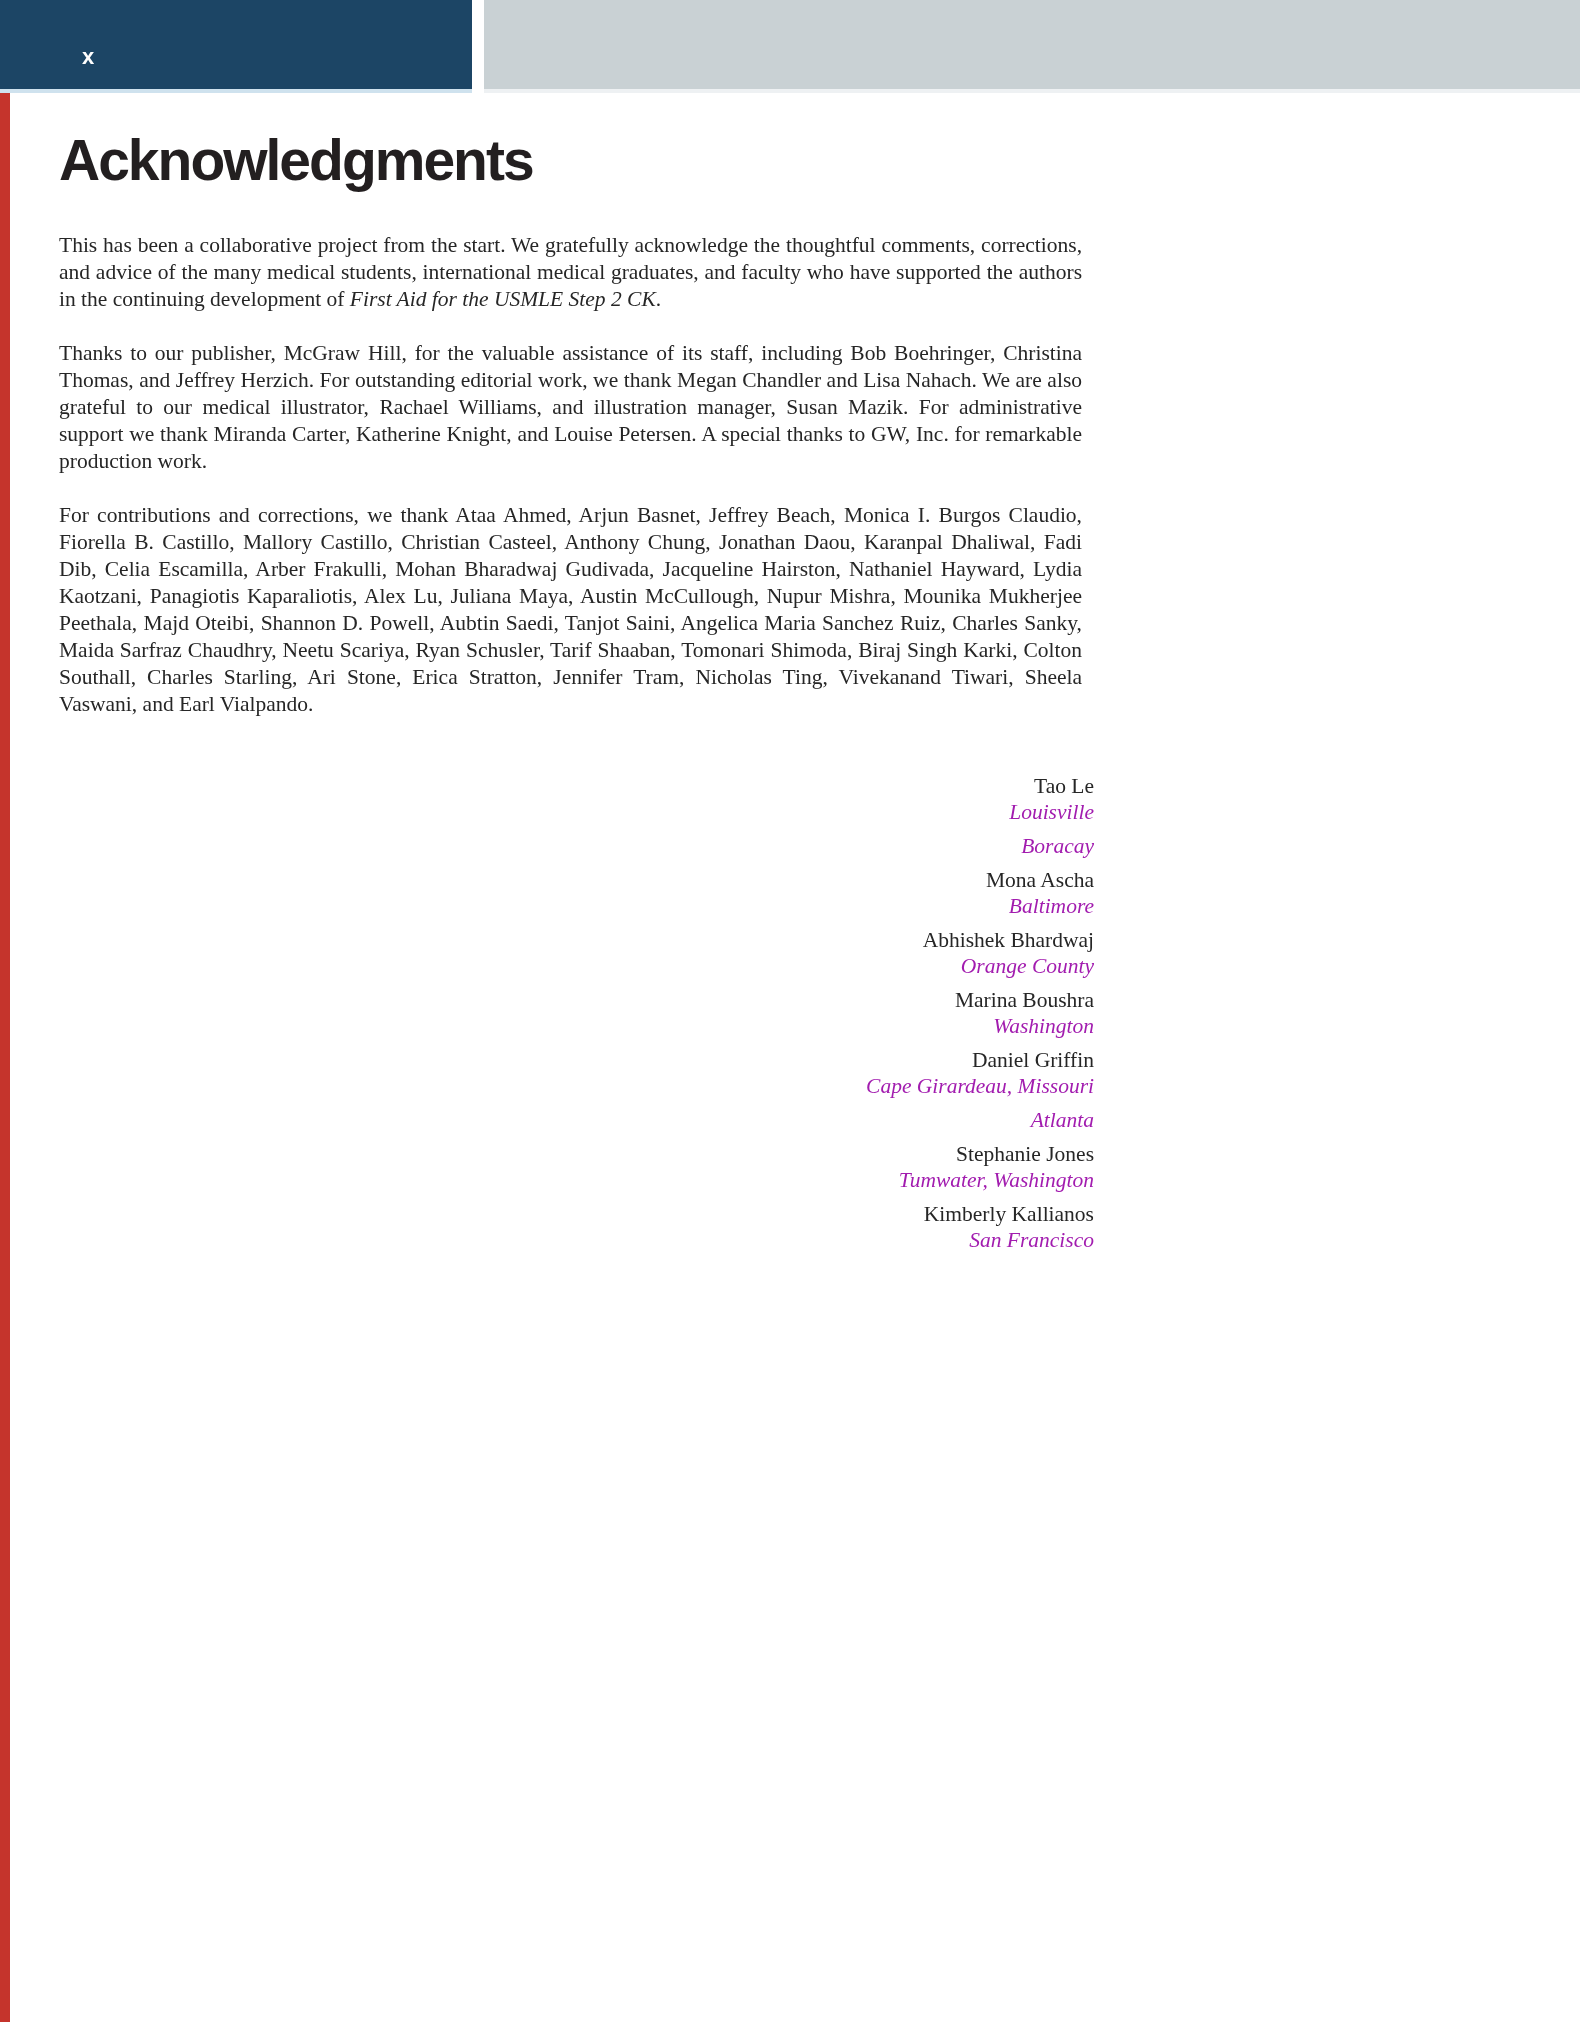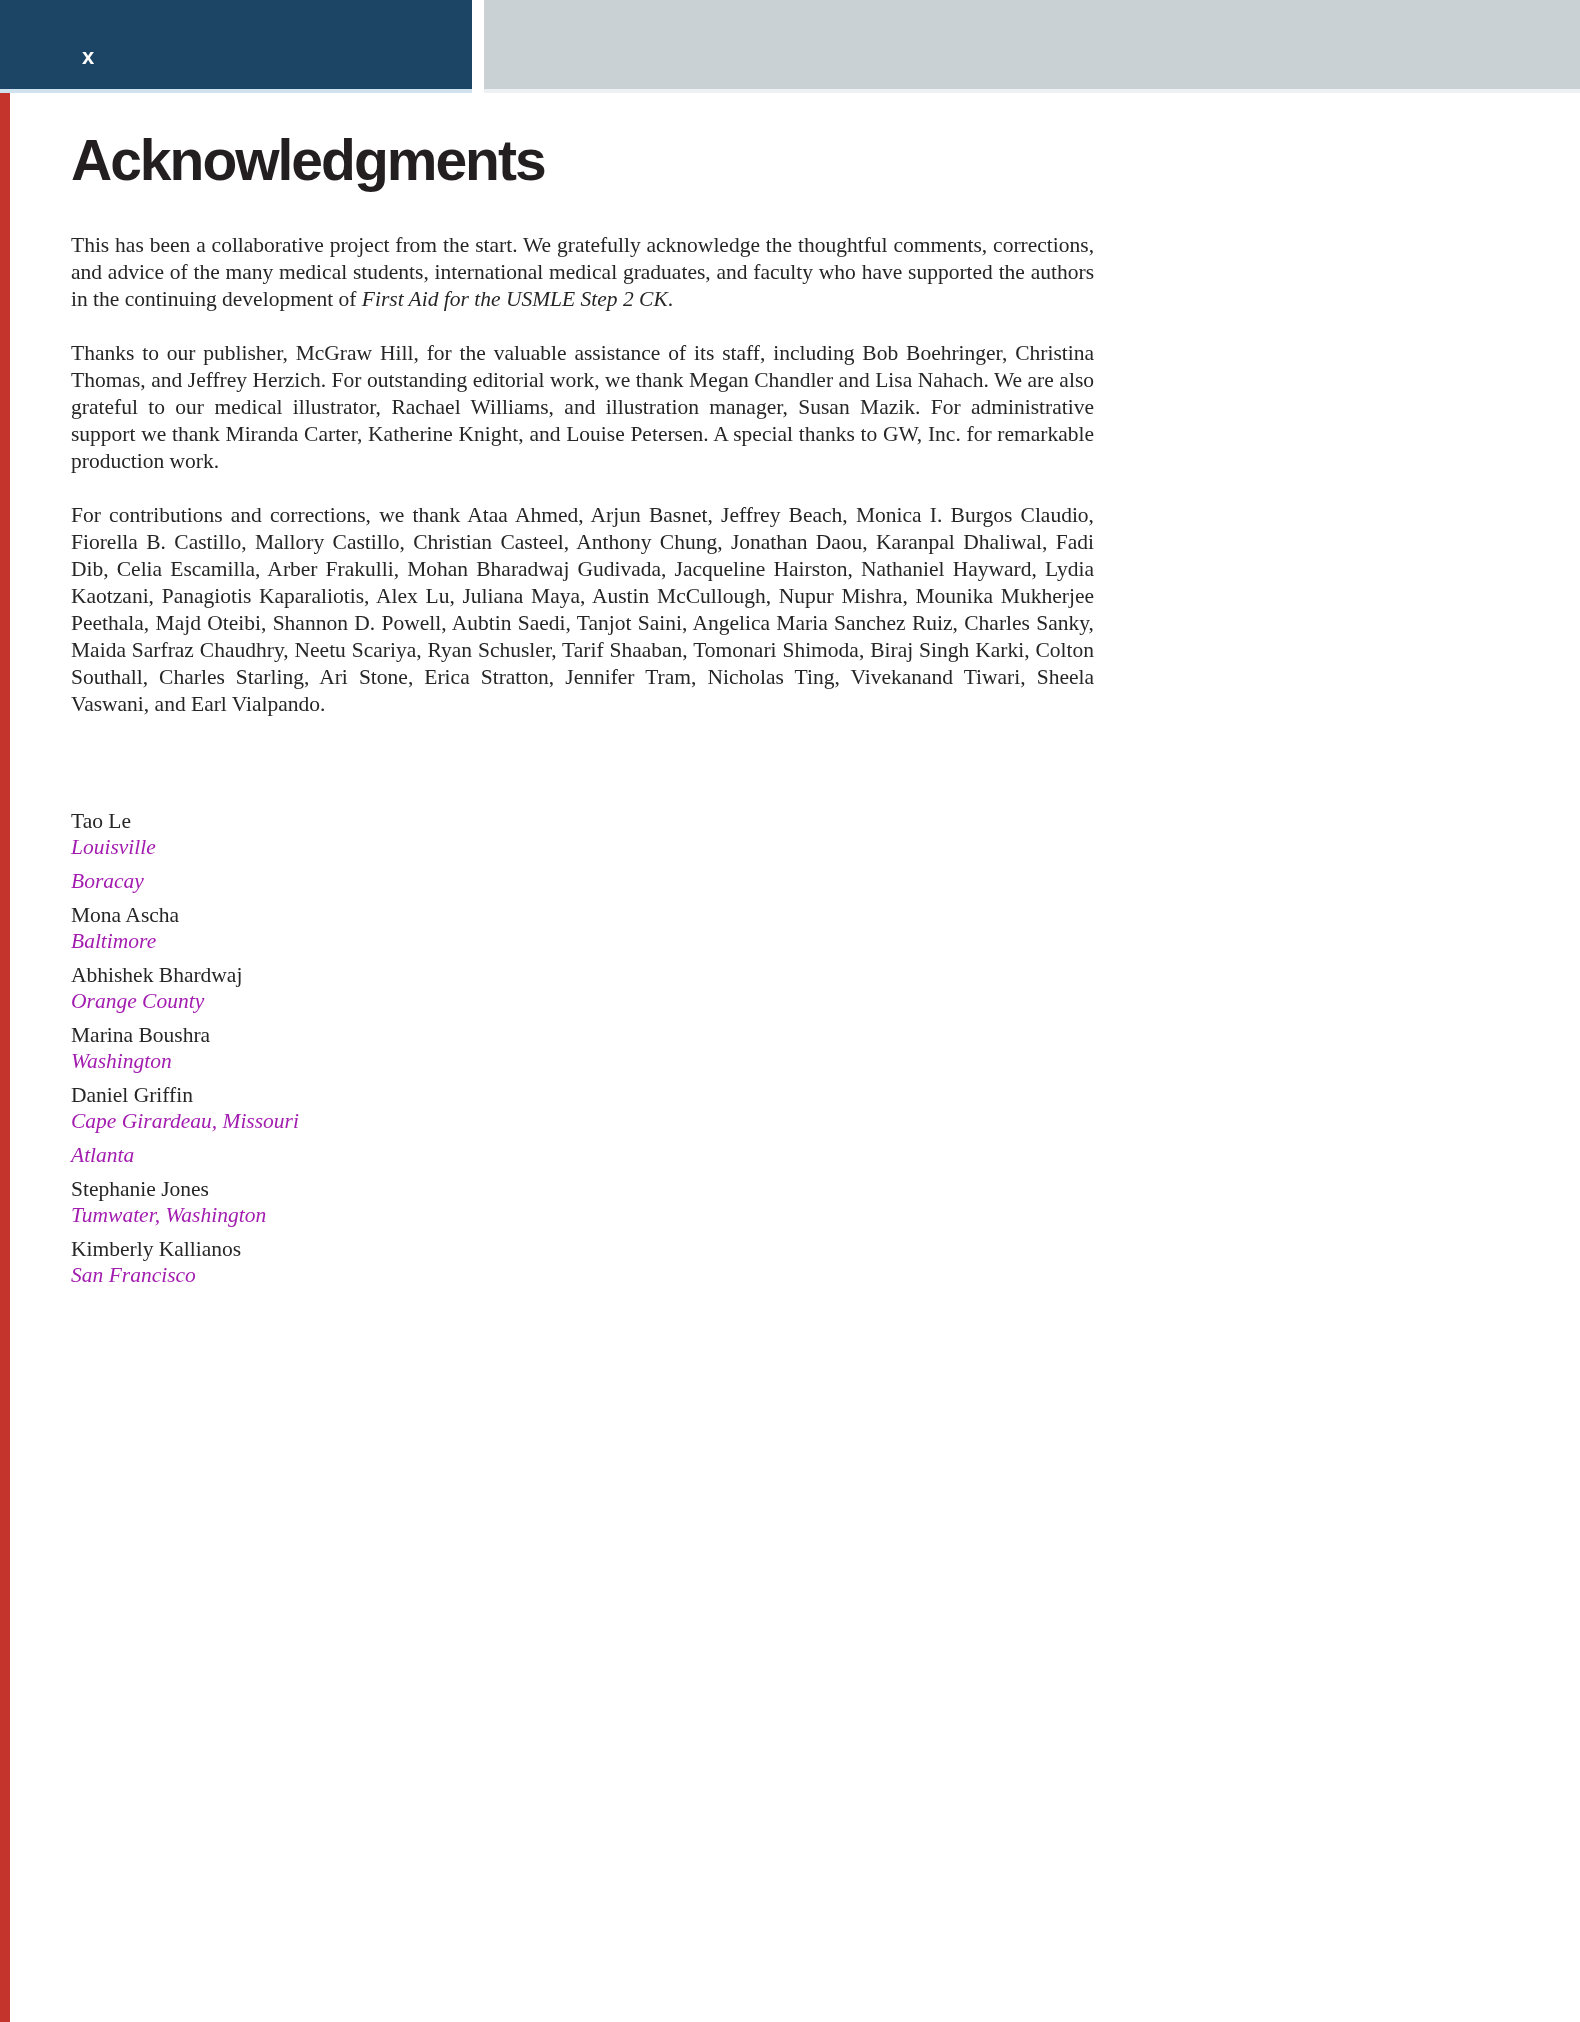--- a/index.html
+++ b/index.html
@@ -44,21 +44,21 @@
     left: 82px; top: 46px;
     color: #ffffff;
     font-family: "Liberation Sans", sans-serif;
     font-weight: bold;
     font-size: 22px;
     line-height: 22px;
   }
 
   .content {
     position: absolute;
-    left: 71px;
+    left: 59px;
     top: 97px;
     width: 1035px;
     z-index: 3;
   }
 
   h1.title {
     margin: 33px 0 42px 0;
     font-family: "Liberation Sans", sans-serif;
     font-weight: bold;
     font-size: 57px;
@@ -70,21 +70,22 @@
   p.body-para {
     margin: 0 12px 27px 0;
     font-size: 21.5px;
     line-height: 27px;
     text-align: justify;
   }
   p.body-para em { font-style: italic; }
   p#para-contributors { margin-bottom: 0; }
 
   .signatures {
-    margin-top: 90px;
+    margin-top: 55px;
+    text-align: right;
   }
   .sig { margin-bottom: 8px; }
   .sig-name {
     font-size: 21.5px;
     line-height: 26px;
     color: #262626;
   }
   .sig-loc {
     font-size: 21.5px;
     line-height: 26px;

